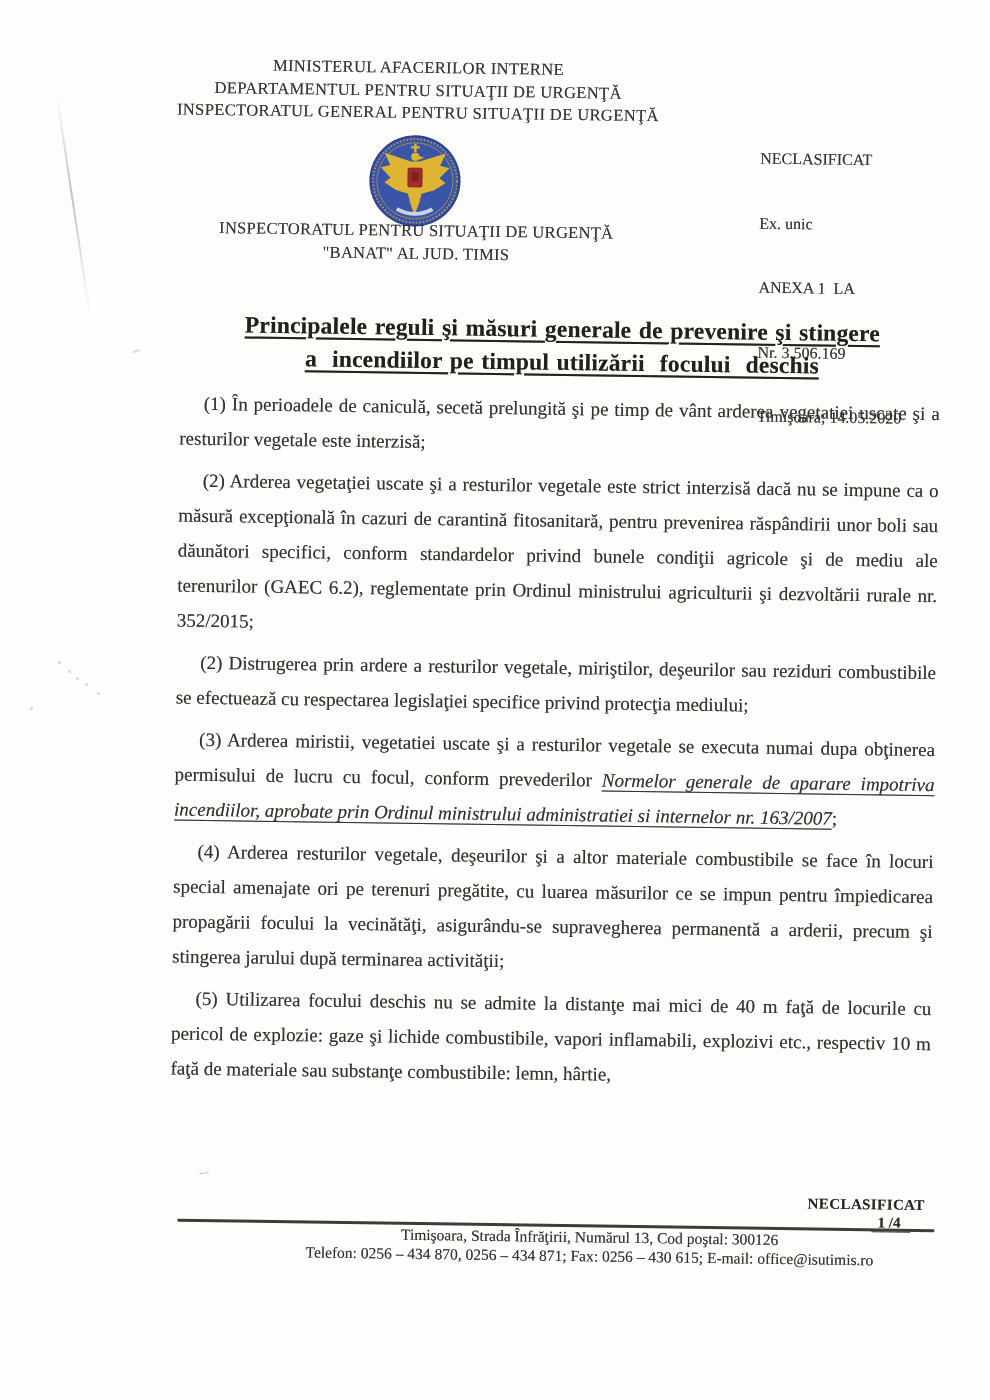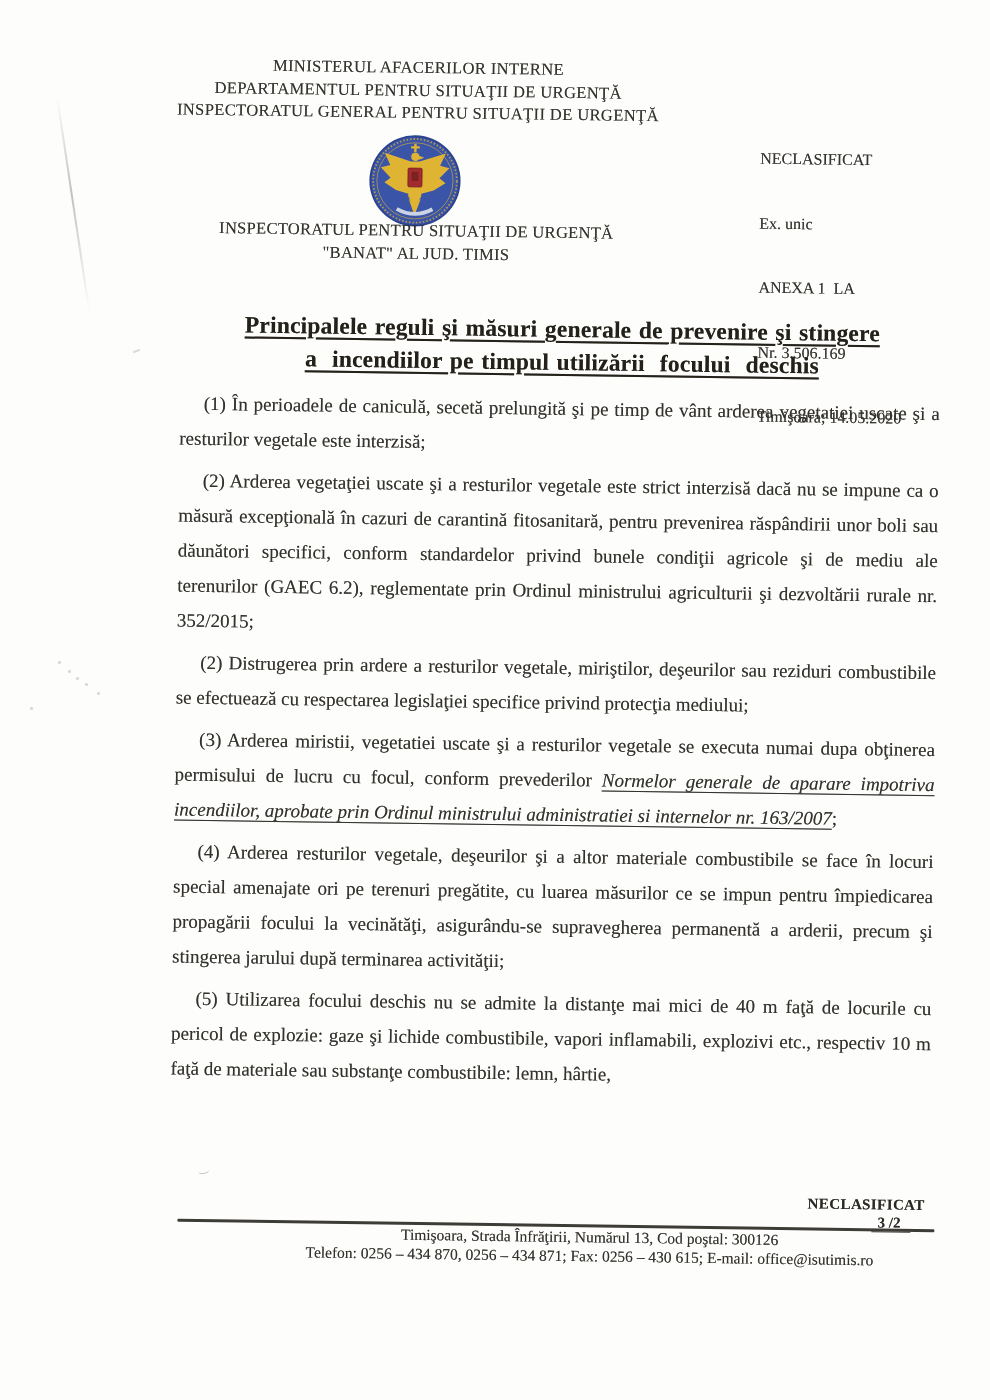--- a/index.html
+++ b/index.html
@@ -146,21 +146,21 @@
     <div class="body-block">
       <p>(1) În perioadele de caniculă, secetă prelungită şi pe timp de vânt arderea vegetatiei uscate şi a resturilor vegetale este interzisă;</p>
       <p>(2) Arderea vegetaţiei uscate şi a resturilor vegetale este strict interzisă dacă nu se impune ca o măsură excepţională în cazuri de carantină fitosanitară, pentru prevenirea răspândirii unor boli sau dăunători specifici, conform standardelor privind bunele condiţii agricole şi de mediu ale terenurilor (GAEC 6.2), reglementate prin Ordinul ministrului agriculturii şi dezvoltării rurale nr. 352/2015;</p>
       <p>(2) Distrugerea prin ardere a resturilor vegetale, miriştilor, deşeurilor sau reziduri combustibile se efectuează cu respectarea legislaţiei specifice privind protecţia mediului;</p>
       <p><span>(3) Arderea miristii, vegetatiei uscate şi a resturilor vegetale se executa numai dupa obţinerea permisului de lucru cu focul, conform prevederilor </span><span class="em-underline">Normelor generale de aparare impotriva incendiilor, aprobate prin Ordinul ministrului administratiei si internelor nr. 163/2007</span><span>;</span></p>
       <p>(4) Arderea resturilor vegetale, deşeurilor şi a altor materiale combustibile se face în locuri special amenajate ori pe terenuri pregătite, cu luarea măsurilor ce se impun pentru împiedicarea propagării focului la vecinătăţi, asigurându-se supravegherea permanentă a arderii, precum şi stingerea jarului după terminarea activităţii;</p>
       <p>(5) Utilizarea focului deschis nu se admite la distanţe mai mici de 40 m faţă de locurile cu pericol de explozie: gaze şi lichide combustibile, vapori inflamabili, explozivi etc., respectiv 10 m faţă de materiale sau substanţe combustibile: lemn, hârtie,</p>
     </div>
 
     <div class="footer-class">NECLASIFICAT</div>
-    <div class="footer-page"><span>3 /2</span></div>
+    <div class="footer-page"><span>1 /4</span></div>
     <div class="footer-rule"></div>
     <div class="footer-address">
       <div>Timişoara, Strada Înfrăţirii, Numărul 13, Cod poştal: 300126</div>
       <div>Telefon: 0256 – 434 870, 0256 – 434 871; Fax: 0256 – 430 615; E-mail: office@isutimis.ro</div>
     </div>
 
   </div>
 </div>
 
 </body></html>

